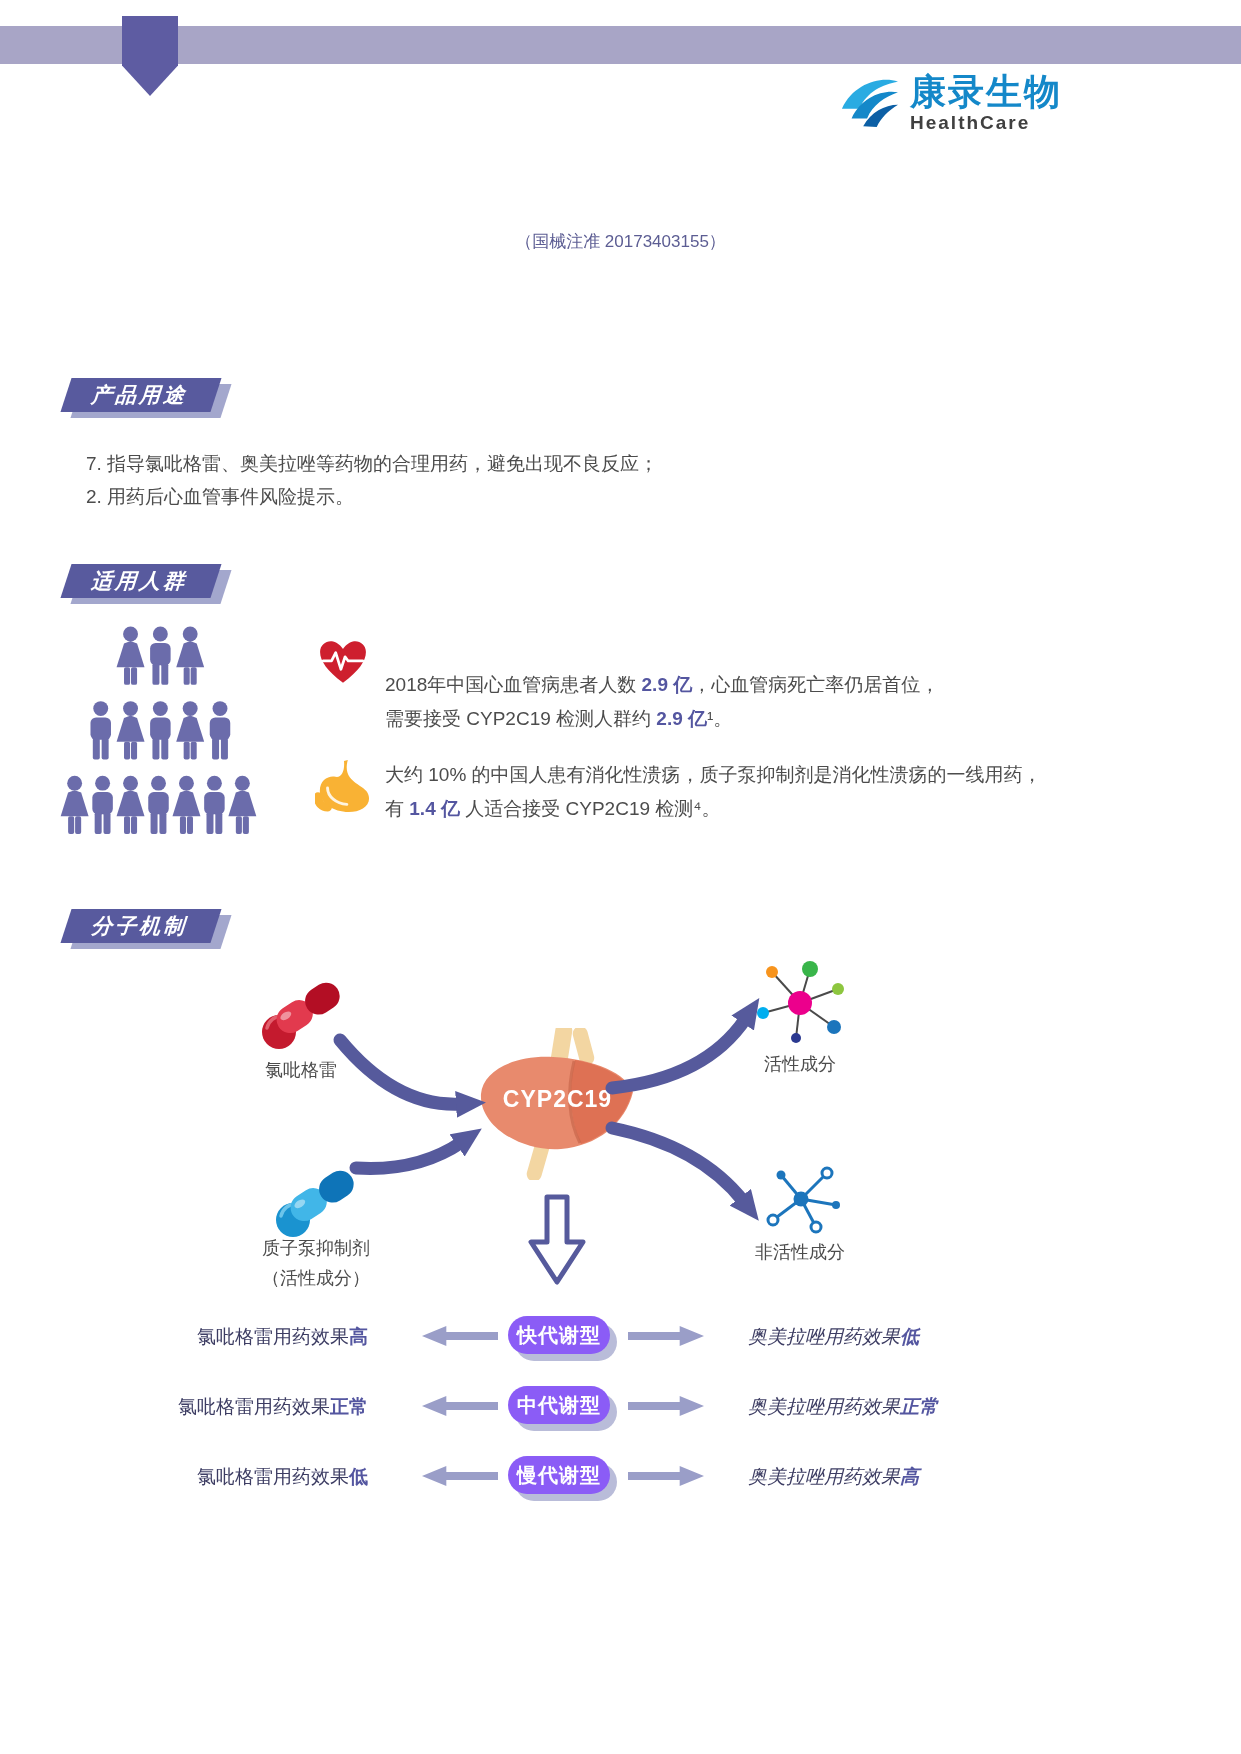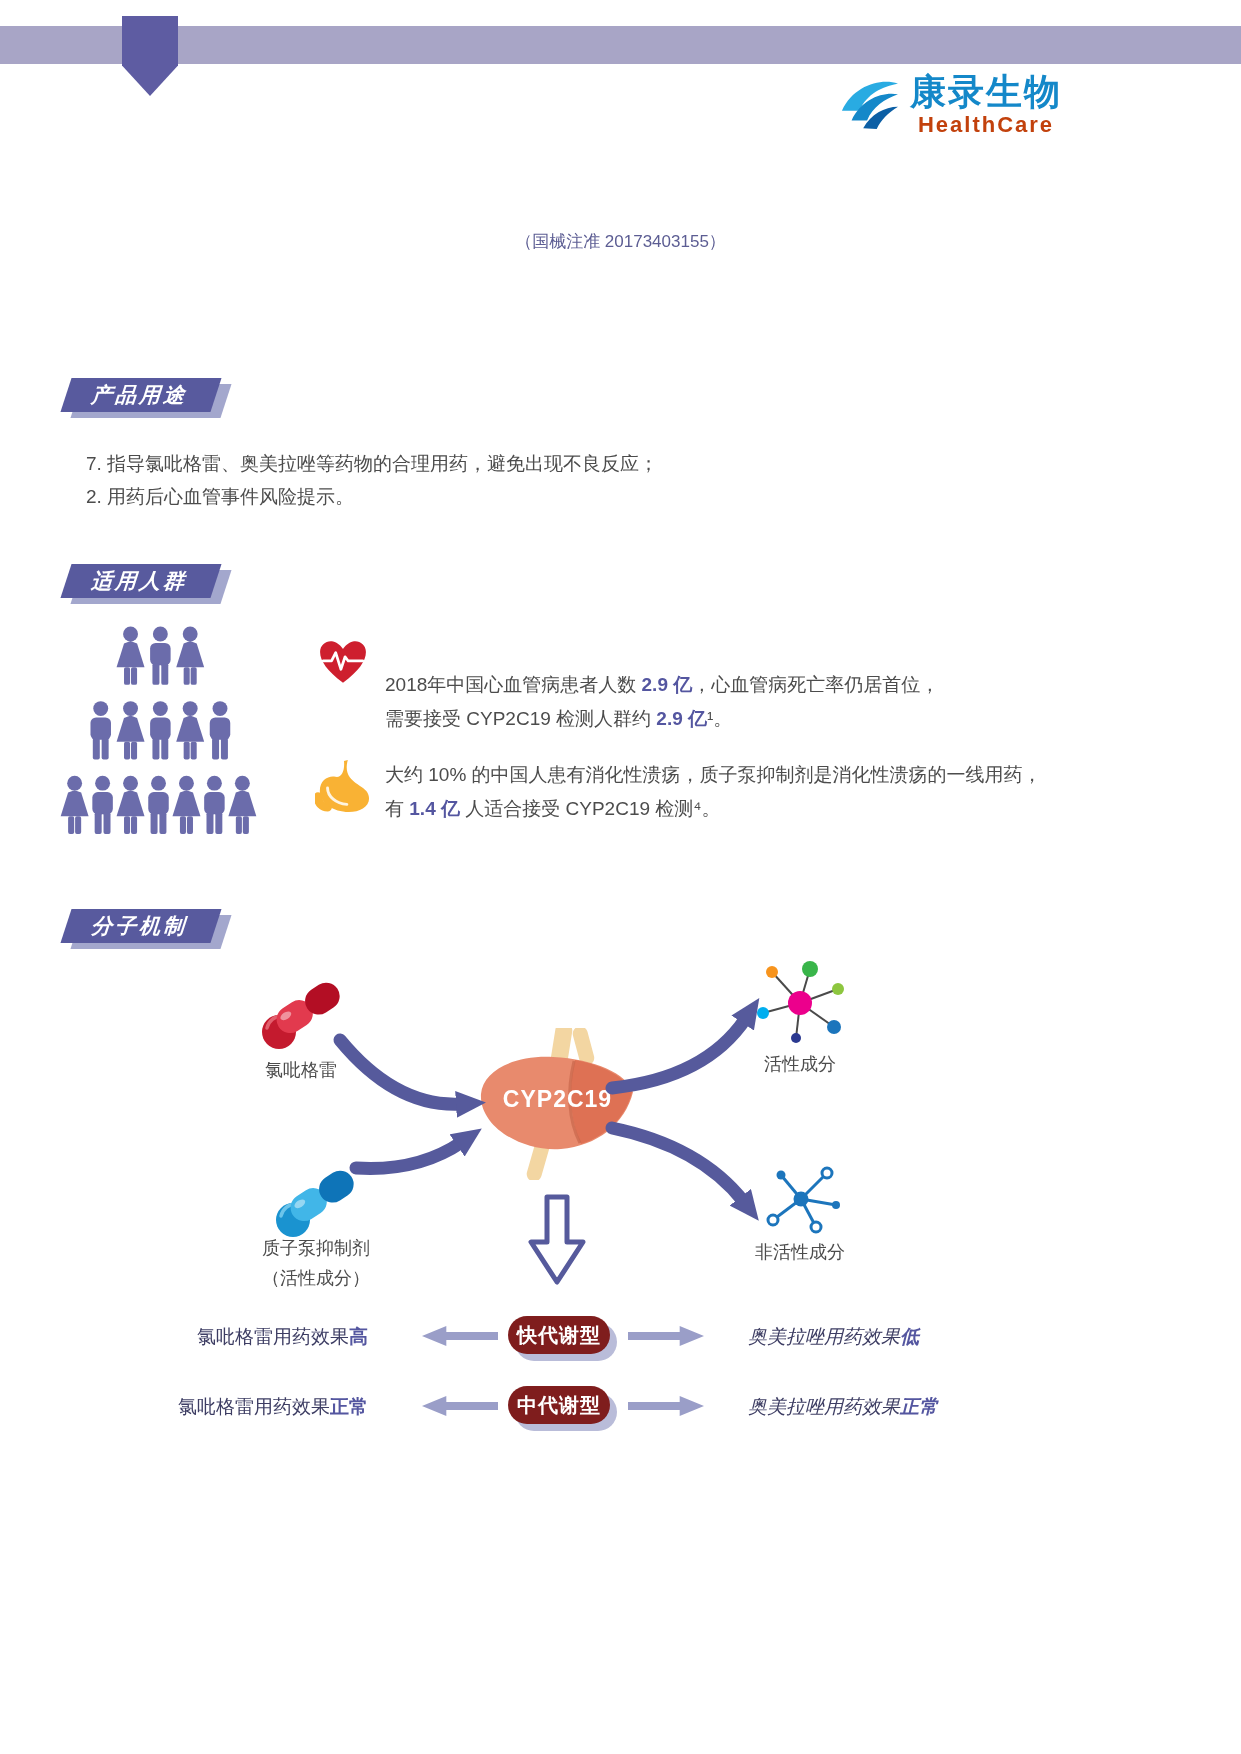--- a/index.html
+++ b/index.html
@@ -7,21 +7,21 @@
     position:relative;width:1241px;height:1754px;margin:16px auto;background:#ffffff;
     font-family:"Liberation Sans","DejaVu Sans",sans-serif;overflow:hidden;
   }
   
   .topbar{position:absolute;top:10px;left:0;width:100%;height:38px;background:#a8a5c6;}
   .ribbon{position:absolute;top:0;left:122px;width:56px;height:80px;background:#5e5ca2;
     clip-path:polygon(0 0,100% 0,100% 62%,50% 100%,0 62%);}
   
   .logo{position:absolute;left:838px;top:56px;display:flex;align-items:center;gap:10px;}
   .logo-text .brand{font-size:36px;font-weight:bold;color:#1488c9;letter-spacing:2px;line-height:40px;}
-  .logo-text .sub{font-size:22px;font-weight:bold;color:#c2410c;text-align:center;letter-spacing:2px;margin-top:0px;}
+  .logo-text .sub{font-size:19px;font-weight:bold;color:#404040;text-align:left;letter-spacing:2px;margin-top:0px;}
   
   .title{position:absolute;top:163px;left:0;width:100%;text-align:center;
     font-size:36px;font-weight:bold;color:#54549c;letter-spacing:1px;}
   .reg{position:absolute;top:214px;left:0;width:100%;text-align:center;font-size:17px;color:#5c5d93;}
   .slogan-row{position:absolute;top:268px;left:0;width:100%;display:flex;justify-content:center;align-items:center;gap:18px;}
   .sline{width:96px;height:2px;background:#54549c;}
   .slogan{font-family:"DejaVu Serif","Liberation Serif",serif;font-style:italic;font-weight:bold;
     font-size:30px;color:#4b4d99;letter-spacing:4px;}
   
   .badge{position:absolute;width:150px;height:34px;}
@@ -48,21 +48,21 @@
   .mrow{position:absolute;left:0;width:100%;height:40px;}
   .mrow.r1{top:1300px;} .mrow.r2{top:1370px;} .mrow.r3{top:1440px;}
   .m-left{position:absolute;left:100px;top:8px;width:268px;text-align:right;font-size:19px;color:#3d3d63;}
   .m-right{position:absolute;left:748px;top:8px;width:320px;text-align:left;font-size:19px;color:#3d3d63;font-style:italic;}
   .barrow{position:absolute;top:10px;width:76px;height:20px;background:#9a9ec8;}
   .barrow.left{left:422px;clip-path:polygon(0 50%,32% 0,32% 30%,100% 30%,100% 70%,32% 70%,32% 100%);}
   .barrow.right{left:628px;clip-path:polygon(0 30%,68% 30%,68% 0,100% 50%,68% 100%,68% 70%,0 70%);}
   .pill-wrap{position:absolute;left:508px;top:0;width:102px;height:38px;}
   .pill-shadow{position:absolute;left:0;top:0;width:100%;height:100%;transform:translate(7px,7px);
     background:#b9bcd9;border-radius:19px;}
-  .pill-main{position:absolute;left:0;top:0;width:100%;height:100%;background:#7f1d1d;border-radius:19px;
+  .pill-main{position:absolute;left:0;top:0;width:100%;height:100%;background:#8b5cf6;border-radius:19px;
     color:#fff;font-size:20px;font-weight:bold;display:flex;align-items:center;justify-content:center;letter-spacing:1px;}
 </style>
 </head>
 <body>
 
 <div id="page">
 
   <div class="topbar"></div>
   <div class="ribbon"></div>
 
@@ -274,14 +274,24 @@
     <div class="m-left"><span>氯吡格雷用药效果</span><span class="em">正常</span></div>
     <div class="barrow left"></div>
     <div class="pill-wrap">
       <div class="pill-shadow"></div>
       <div class="pill-main">中代谢型</div>
     </div>
     <div class="barrow right"></div>
     <div class="m-right"><span>奥美拉唑用药效果</span><span class="em">正常</span></div>
   </div>
 
+  <div class="mrow r3">
+    <div class="m-left"><span>氯吡格雷用药效果</span><span class="em">低</span></div>
+    <div class="barrow left"></div>
+    <div class="pill-wrap">
+      <div class="pill-shadow"></div>
+      <div class="pill-main">慢代谢型</div>
+    </div>
+    <div class="barrow right"></div>
+    <div class="m-right"><span>奥美拉唑用药效果</span><span class="em">高</span></div>
+  </div>
 
 </div>
 
 </body></html>

